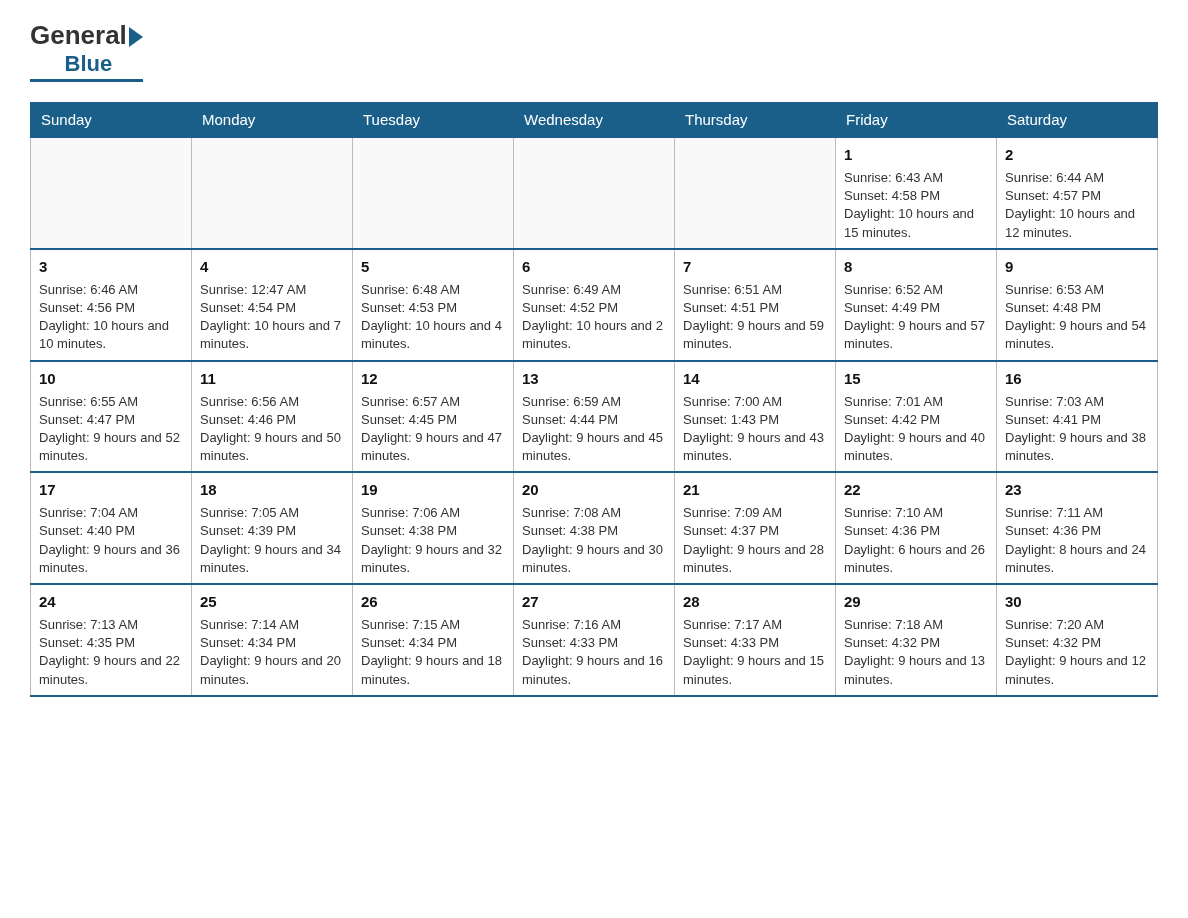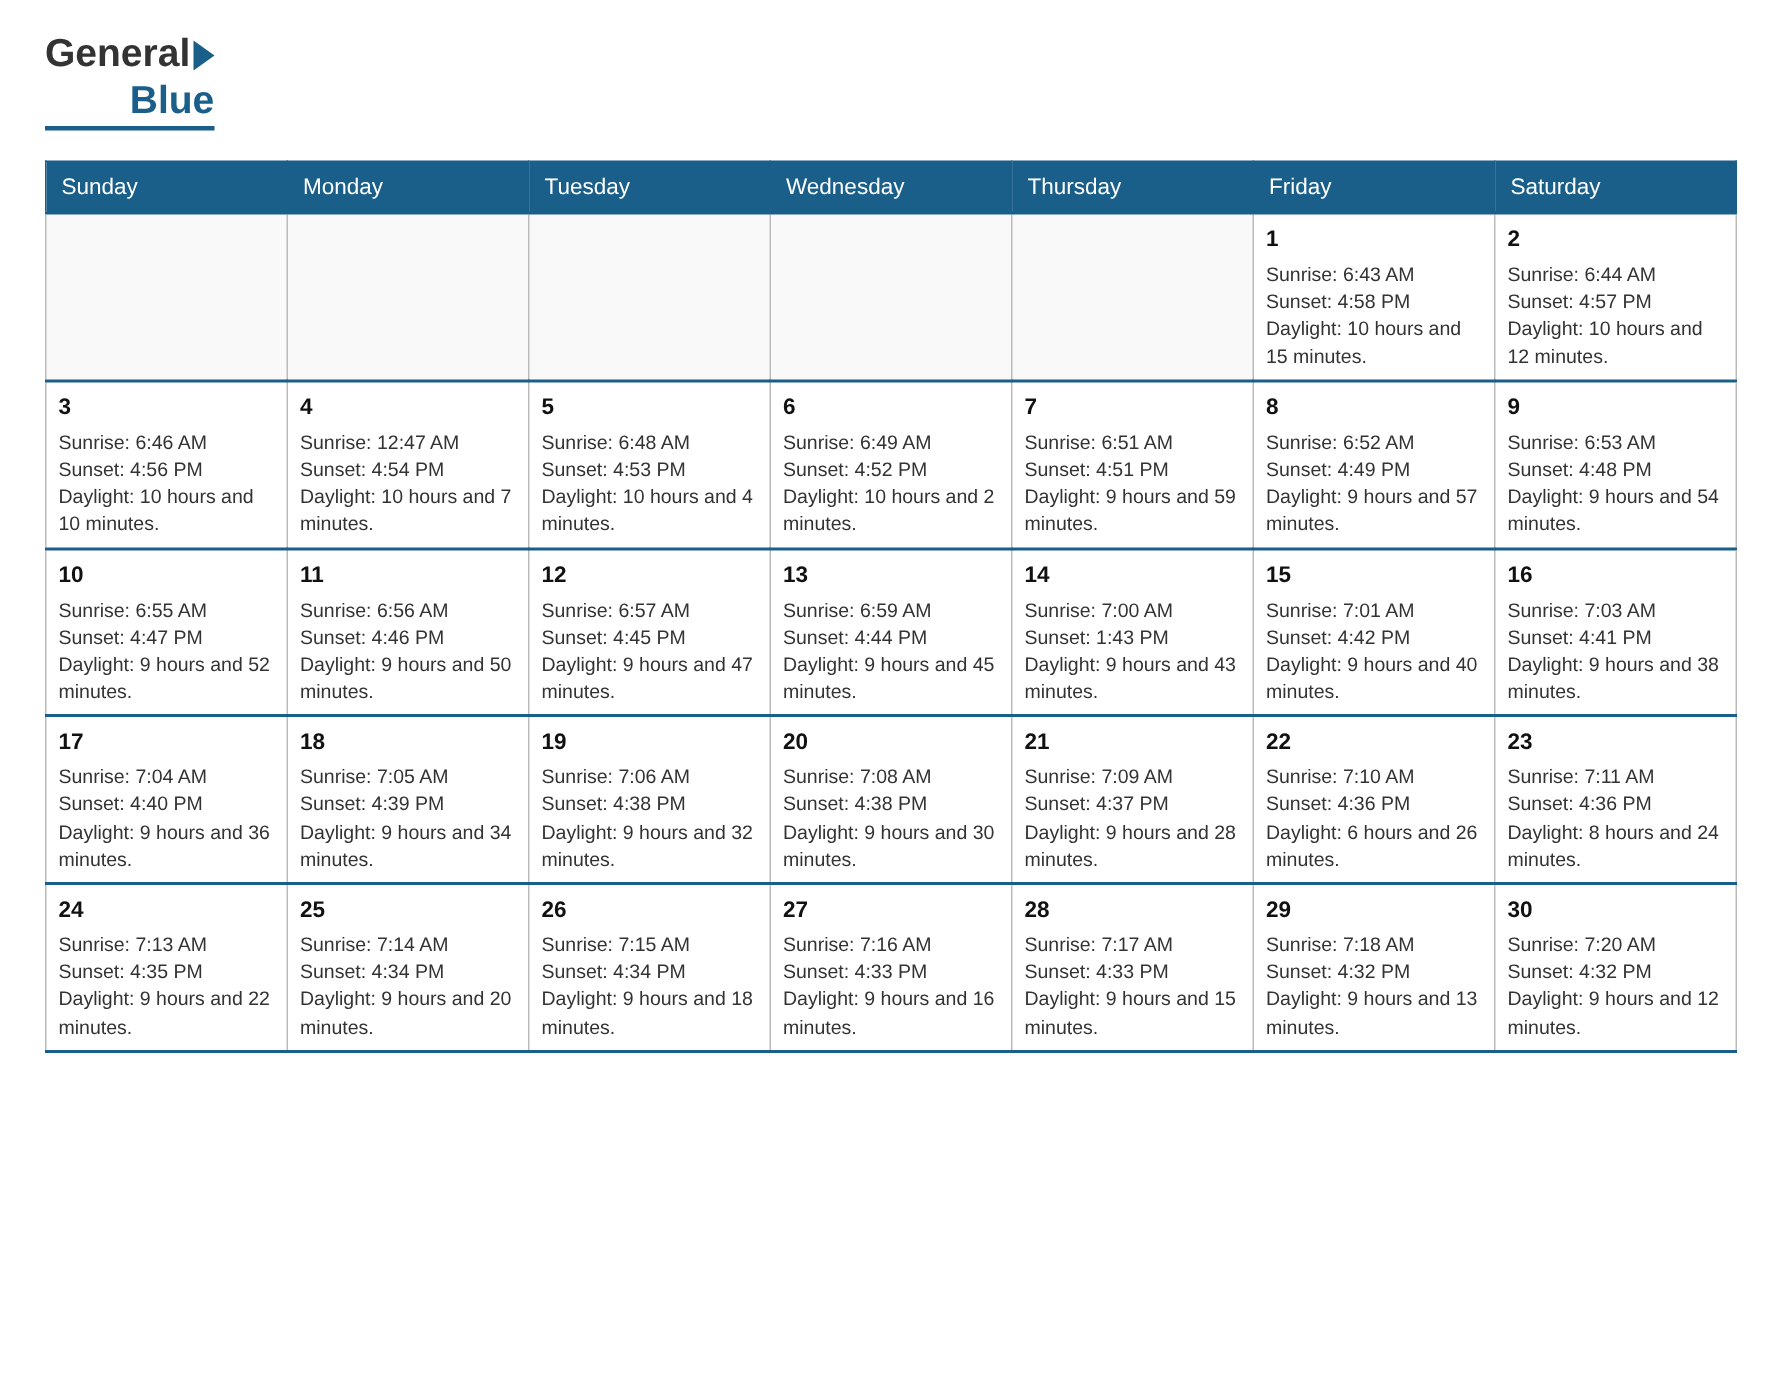--- a/index.html
+++ b/index.html
@@ -13,41 +13,41 @@
     }
     .header {
       display: flex;
       justify-content: space-between;
       align-items: flex-start;
       margin-bottom: 20px;
     }
     .logo {
       display: flex;
       flex-direction: column;
-      align-items: flex-end;
+      align-items: center;
     }
     .logo-general {
       font-size: 26px;
       font-weight: bold;
       color: #333;
       display: flex;
       align-items: center;
     }
     .logo-arrow {
       width: 0;
       height: 0;
       border-left: 14px solid #1a5f8a;
       border-top: 10px solid transparent;
       border-bottom: 10px solid transparent;
       display: inline-block;
       margin-left: 2px;
       margin-top: 2px;
     }
     .logo-blue {
-      font-size: 26px;
+      font-size: 22px;
       font-weight: bold;
       color: #1a5f8a;
       margin-left: 4px;
     }
     .logo-underline {
       width: 100%;
       height: 3px;
       background: #1a5f8a;
       margin-top: 2px;
     }

